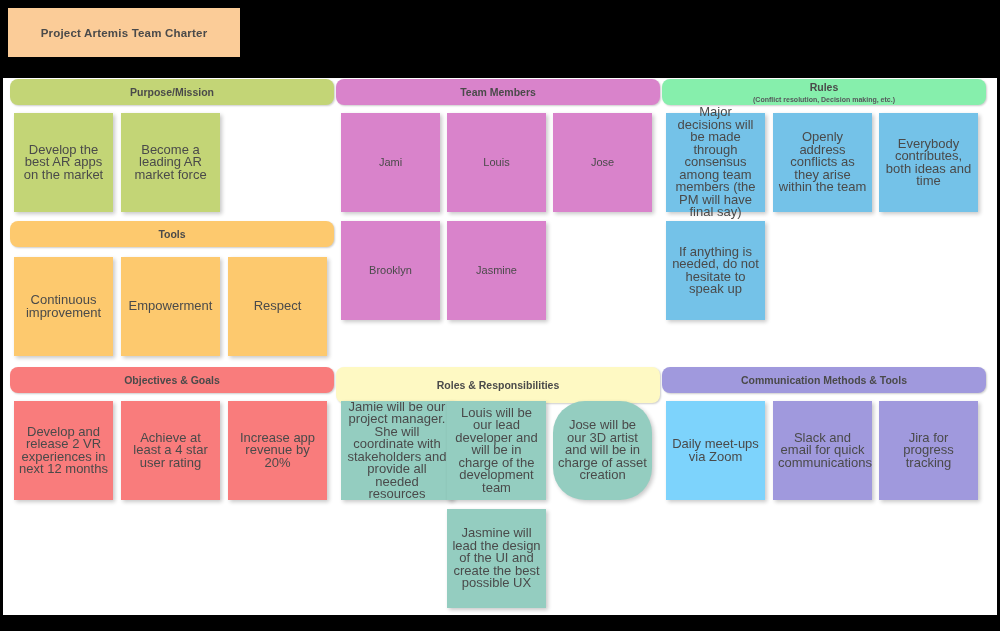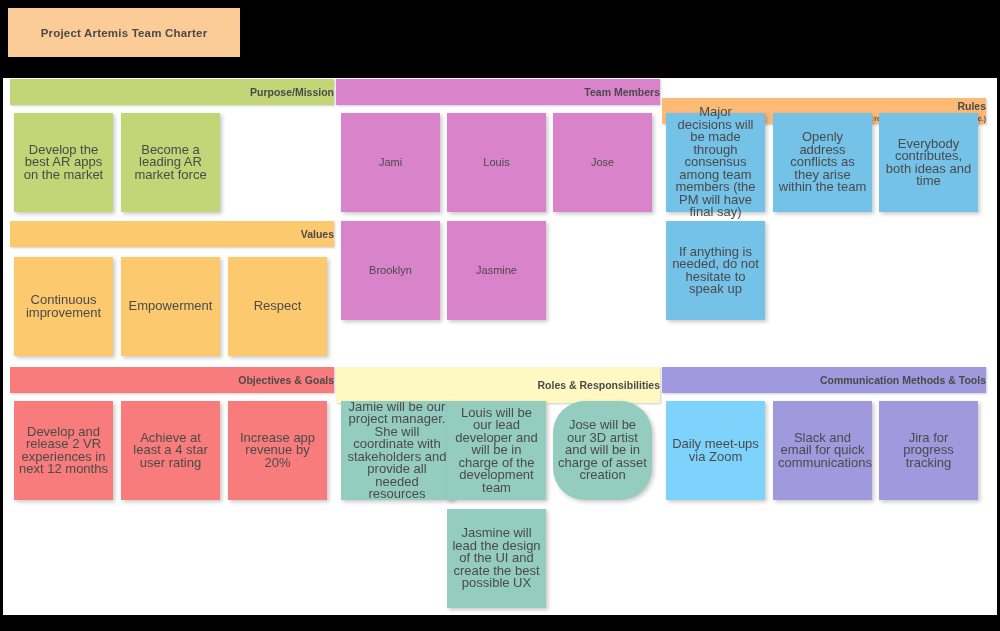--- a/index.html
+++ b/index.html
@@ -46,23 +46,24 @@
     font-weight: bold;
     color: #4a4a4a;
     letter-spacing: 0.2px;
     text-align: center;
   }
   
   .sec-header {
     position: absolute;
     display: flex;
     flex-direction: column;
-    align-items: flex-end;
+    align-items: center;
     justify-content: center;
     box-shadow: 1px 1px 2px rgba(0,0,0,0.20);
+    border-radius: 8px;
   }
   .sec-header .sh-title {
     font-size: 10.5px;
     font-weight: bold;
     color: #4a4a4a;
     text-align: center;
     line-height: 13px;
   }
   .sec-header .sh-sub {
     font-size: 7px;
@@ -107,21 +108,21 @@
     <span class="sh-title">Purpose/Mission</span>
   </div>
   <div class="card" style="left:14px; top:113px; width:99px; height:99px; background:#c3d576;">
     <span class="card-text">Develop the best AR apps on the market</span>
   </div>
   <div class="card" style="left:121px; top:113px; width:99px; height:99px; background:#c3d576;">
     <span class="card-text">Become a leading AR market force</span>
   </div>
 
   <div class="sec-header" style="left:10px; top:221px; width:324px; height:26px; background:#fdc96e;">
-    <span class="sh-title">Values</span>
+    <span class="sh-title">Tools</span>
   </div>
   <div class="card" style="left:14px; top:257px; width:99px; height:99px; background:#fdc96e;">
     <span class="card-text">Continuous improvement</span>
   </div>
   <div class="card" style="left:121px; top:257px; width:99px; height:99px; background:#fdc96e;">
     <span class="card-text">Empowerment</span>
   </div>
   <div class="card" style="left:228px; top:257px; width:99px; height:99px; background:#fdc96e;">
     <span class="card-text">Respect</span>
   </div>
@@ -138,21 +139,21 @@
   <div class="card name" style="left:553px; top:113px; width:99px; height:99px; background:#d983cb;">
     <span class="card-text">Jose</span>
   </div>
   <div class="card name" style="left:341px; top:221px; width:99px; height:99px; background:#d983cb;">
     <span class="card-text">Brooklyn</span>
   </div>
   <div class="card name" style="left:447px; top:221px; width:99px; height:99px; background:#d983cb;">
     <span class="card-text">Jasmine</span>
   </div>
 
-  <div class="sec-header" style="left:662px; top:79px; width:324px; height:26px; background:#fdba74;margin-top:19px;">
+  <div class="sec-header" style="left:662px; top:79px; width:324px; height:26px; background:#86efac;">
     <span class="sh-title">Rules</span>
     <span class="sh-sub">(Conflict resolution, Decision making, etc.)</span>
   </div>
   <div class="card" style="left:666px; top:113px; width:99px; height:99px; background:#74c2e8;">
     <span class="card-text">Major decisions will be made through consensus among team members (the PM will have final say)</span>
   </div>
   <div class="card" style="left:773px; top:113px; width:99px; height:99px; background:#74c2e8;">
     <span class="card-text">Openly address conflicts as they arise within the team</span>
   </div>
   <div class="card" style="left:879px; top:113px; width:99px; height:99px; background:#74c2e8;">

